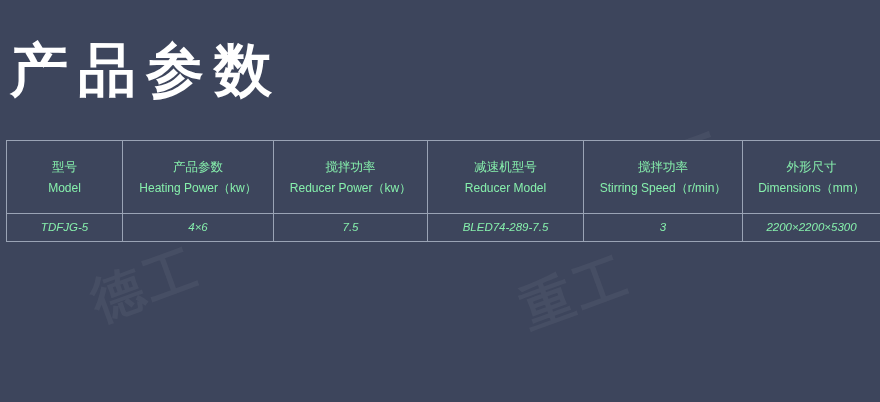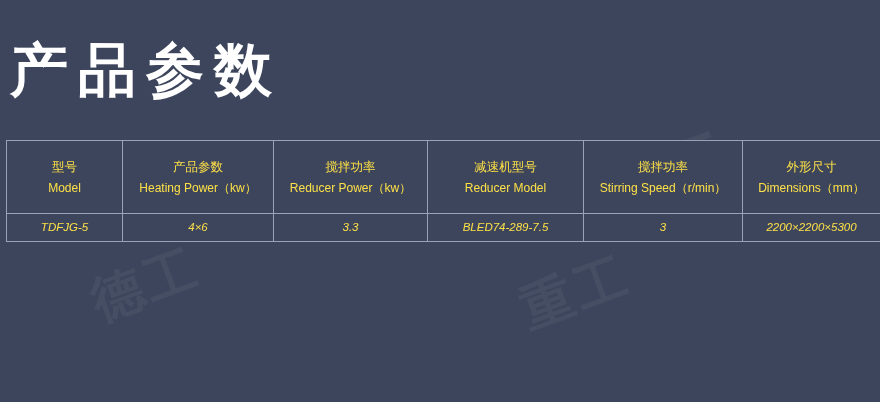--- a/index.html
+++ b/index.html
@@ -64,21 +64,21 @@
   table.spec {
     width: 868px;
     border-collapse: collapse;
     table-layout: fixed;
     margin: 0 auto;
   }
   table.spec th,
   table.spec td {
     border: 1px solid #9aa3b5;
     text-align: center;
-    color: #fde047;
+    color: #86efac;
     font-size: 12px;
     padding: 0;
   }
   table.spec thead th {
     height: 72px;
     background: #3d455c;
     font-weight: normal;
     vertical-align: middle;
   }
   .th-cn {
@@ -150,21 +150,21 @@
           <th class="col-5">
             <span class="th-cn">外形尺寸</span>
             <span class="th-en">Dimensions（mm）</span>
           </th>
         </tr>
       </thead>
       <tbody>
         <tr>
           <td class="col-0">TDFJG-5</td>
           <td class="col-1">4×6</td>
-          <td class="col-2">3.3</td>
+          <td class="col-2">7.5</td>
           <td class="col-3">BLED74-289-7.5</td>
           <td class="col-4">3</td>
           <td class="col-5">2200×2200×5300</td>
         </tr>
       </tbody>
     </table>
   </div>
 
   <div class="bottom-space"></div>
 </div>

